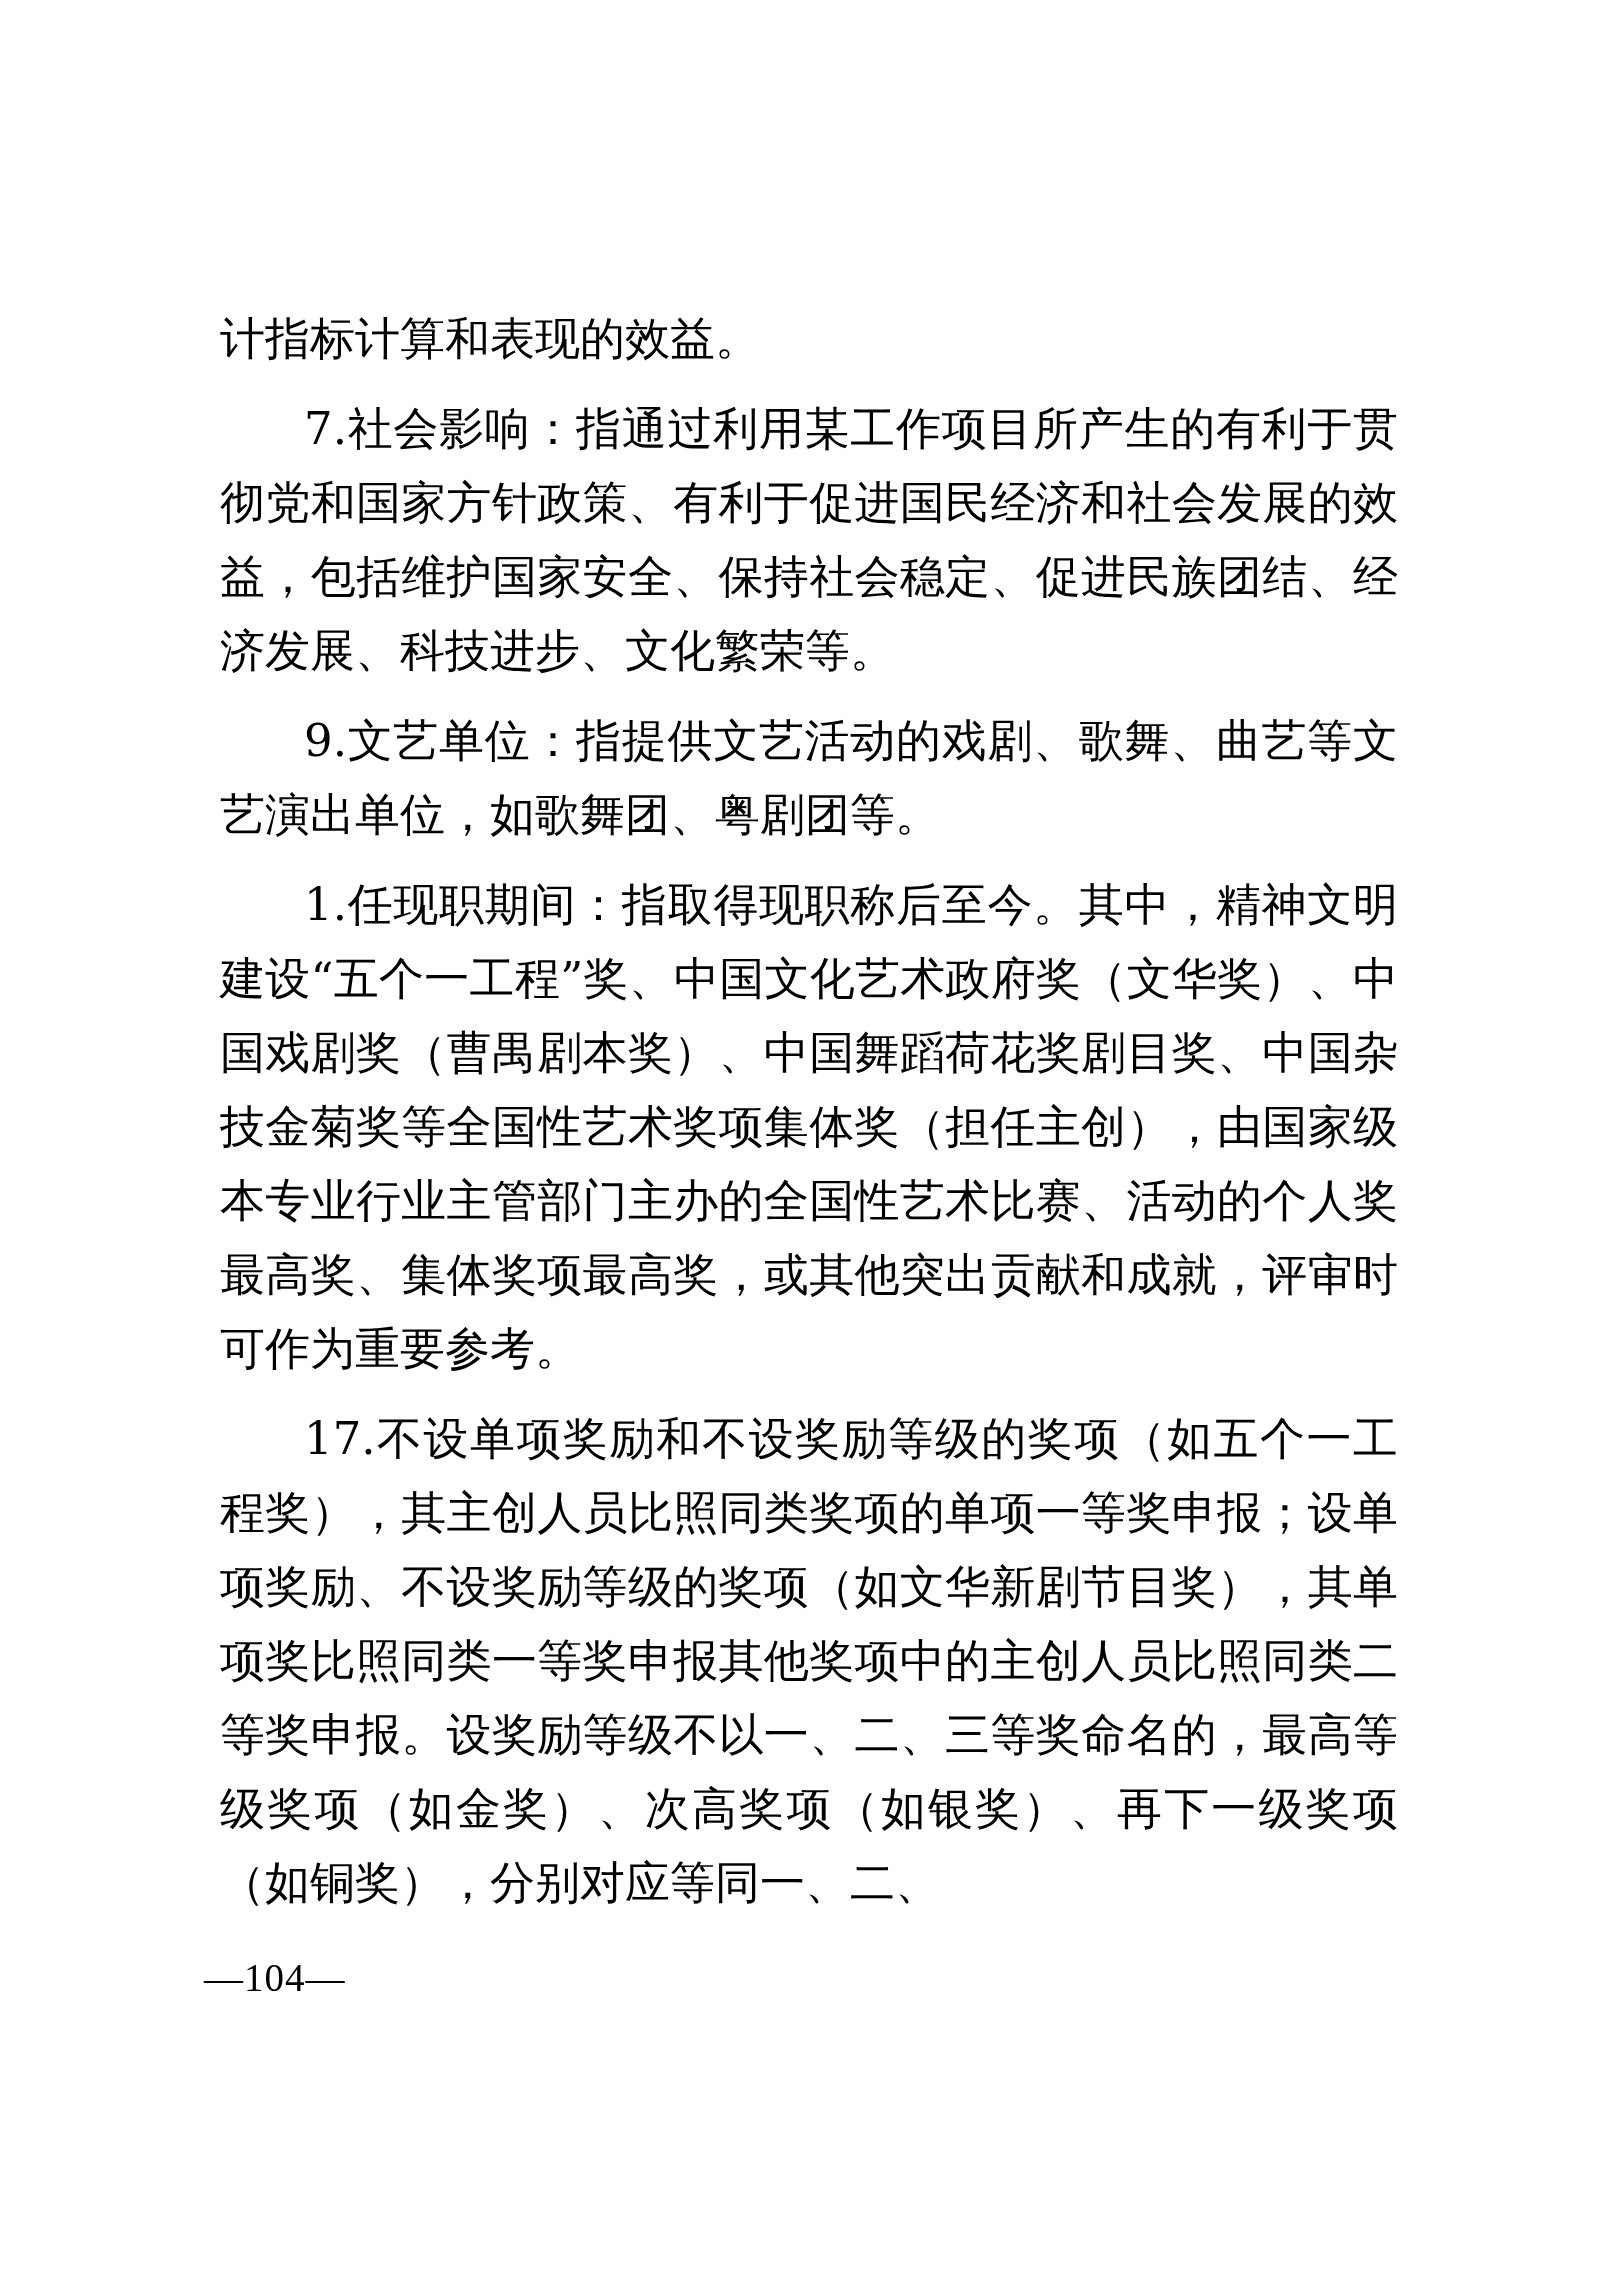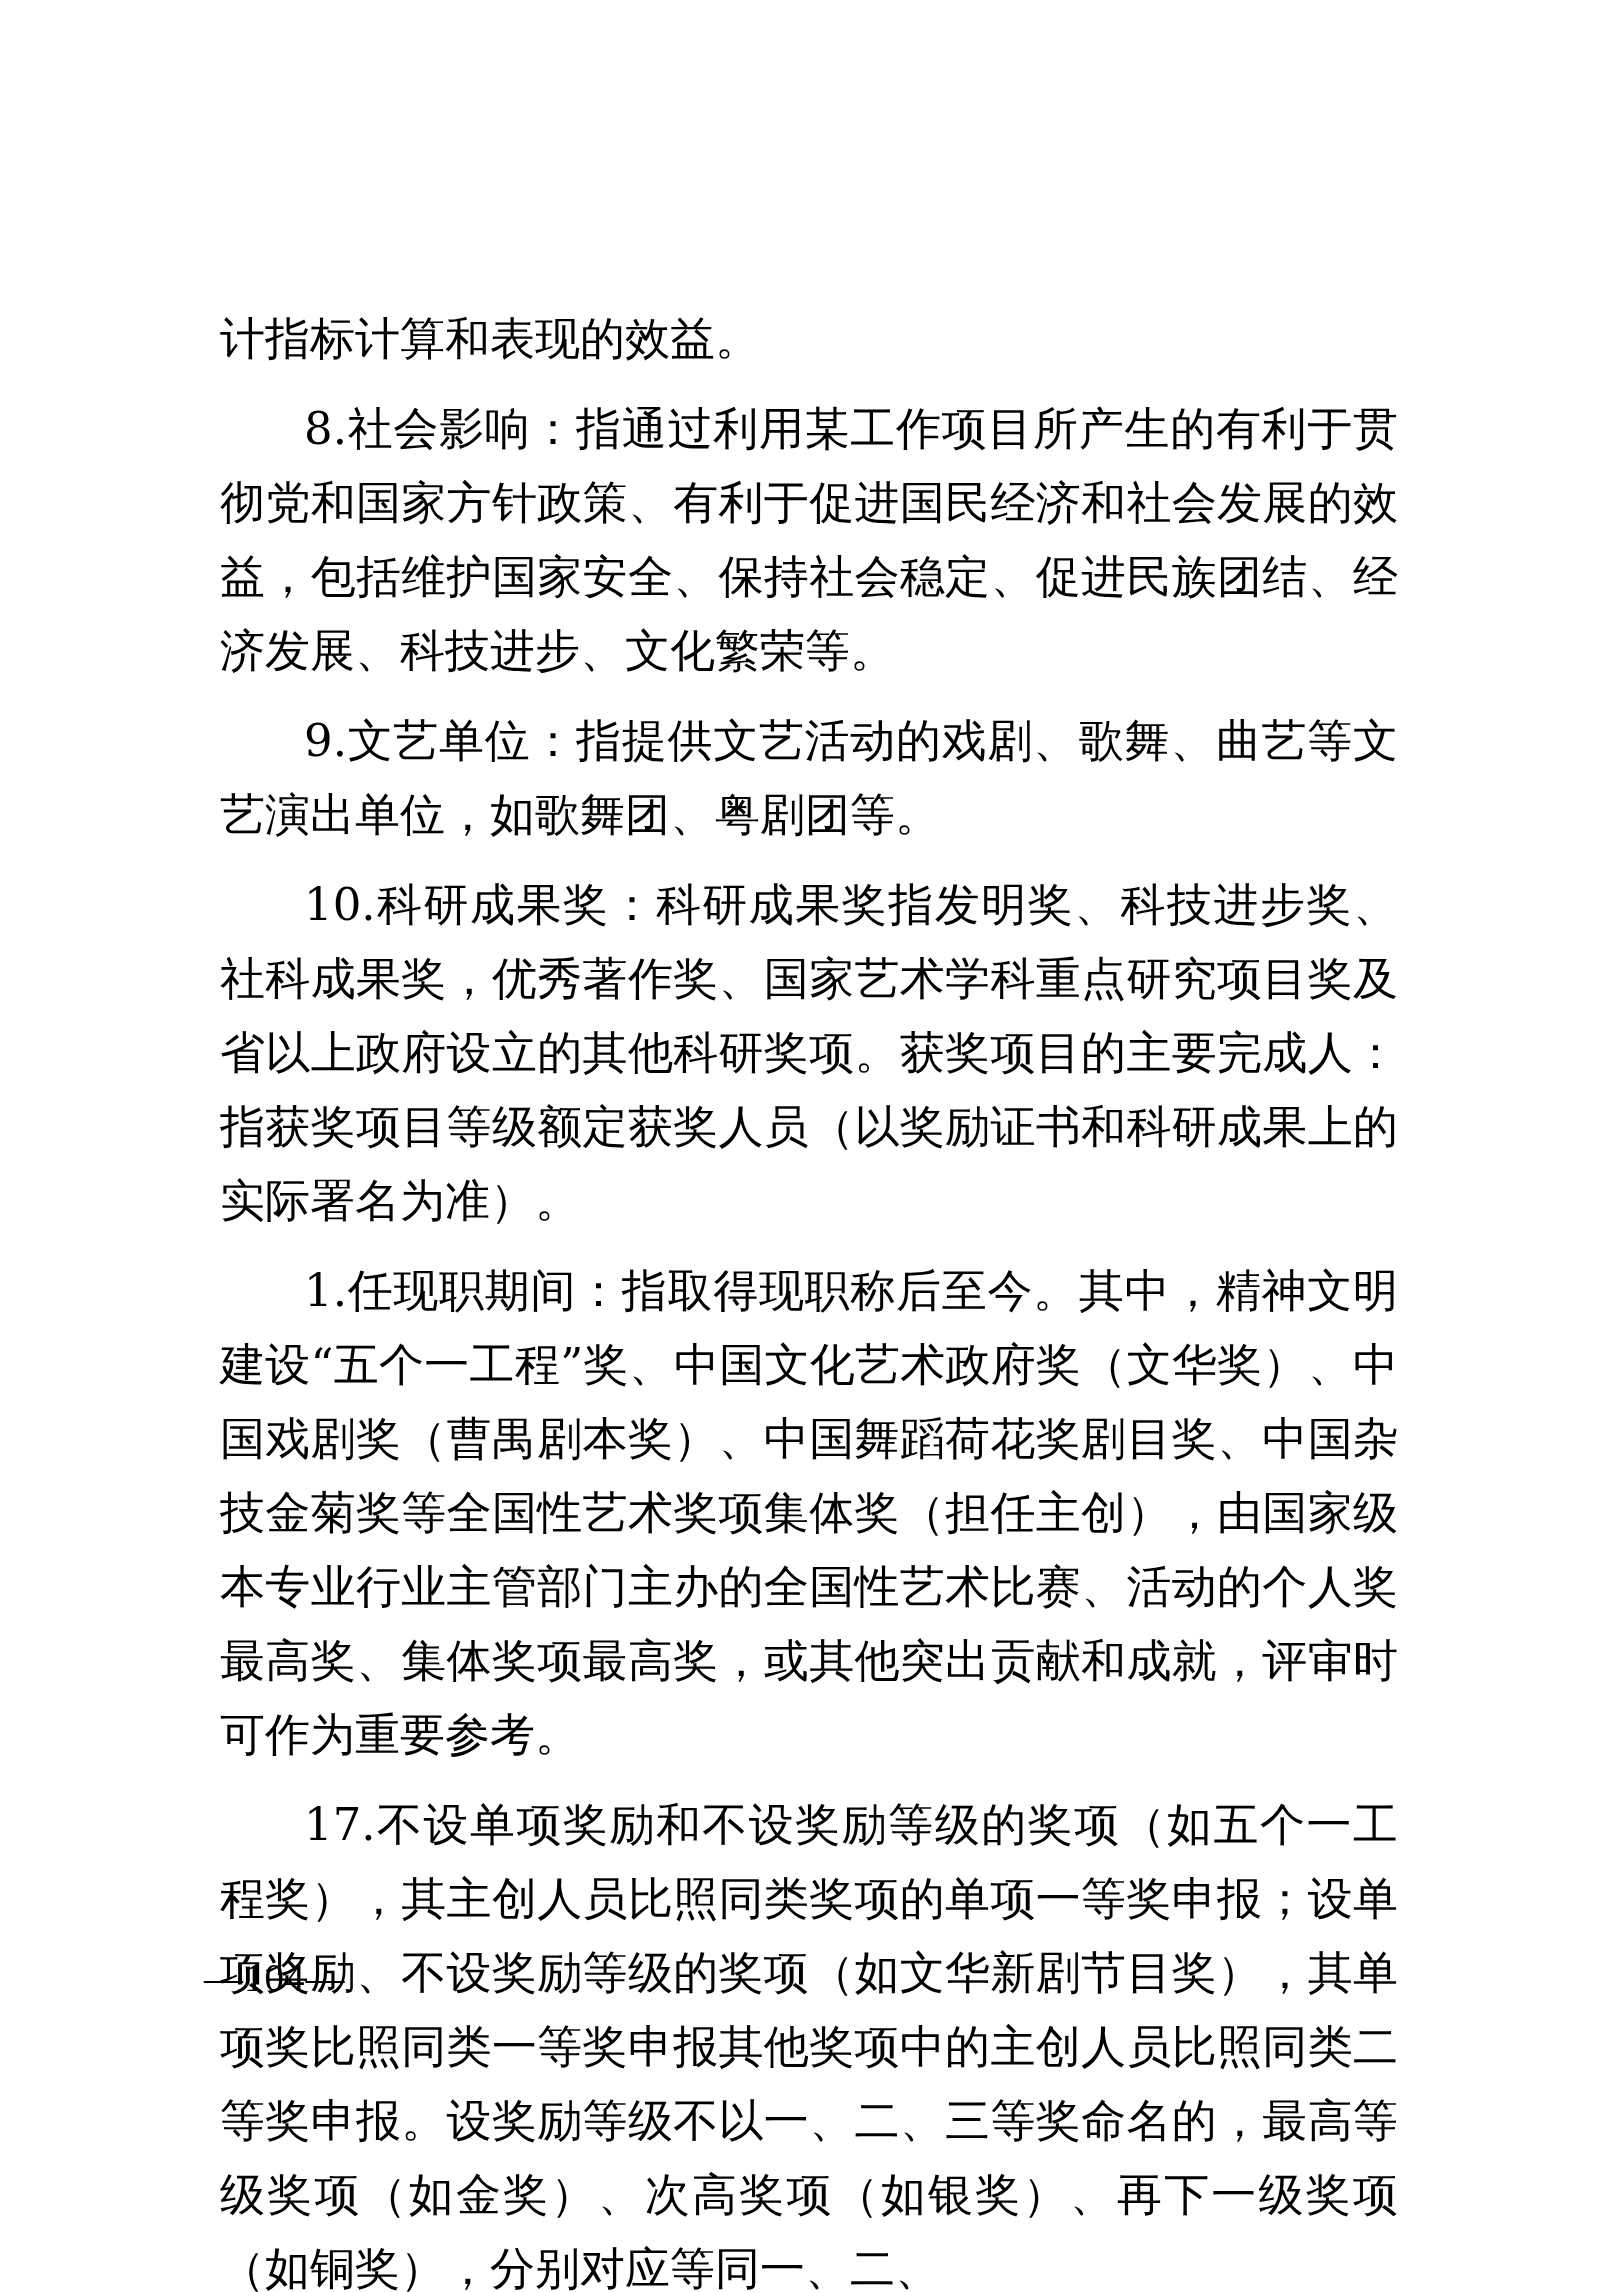--- a/index.html
+++ b/index.html
@@ -44,23 +44,22 @@
     font-family: "Liberation Serif", "DejaVu Serif", serif;
   }
 </style>
 </head>
 <body>
 
 <div class="page">
 
   <div class="content">
     <p>计指标计算和表现的效益。</p>
-    <p class="indent">8.社会影响：指通过利用某工作项目所产生的有利于贯彻党和国家方针政策、有利于促进国民经济和社会发展的效益，包括维护国家安全、保持社会稳定、促进民族团结、经济发展、科技进步、文化繁荣等。</p>
+    <p class="indent">7.社会影响：指通过利用某工作项目所产生的有利于贯彻党和国家方针政策、有利于促进国民经济和社会发展的效益，包括维护国家安全、保持社会稳定、促进民族团结、经济发展、科技进步、文化繁荣等。</p>
     <p class="indent">9.文艺单位：指提供文艺活动的戏剧、歌舞、曲艺等文艺演出单位，如歌舞团、粤剧团等。</p>
-    <p class="indent">10.科研成果奖：科研成果奖指发明奖、科技进步奖、社科成果奖，优秀著作奖、国家艺术学科重点研究项目奖及省以上政府设立的其他科研奖项。获奖项目的主要完成人：指获奖项目等级额定获奖人员（以奖励证书和科研成果上的实际署名为准）。</p>
     <p class="indent">1.任现职期间：指取得现职称后至今。其中，精神文明建设“五个一工程”奖、中国文化艺术政府奖（文华奖）、中国戏剧奖（曹禺剧本奖）、中国舞蹈荷花奖剧目奖、中国杂技金菊奖等全国性艺术奖项集体奖（担任主创），由国家级本专业行业主管部门主办的全国性艺术比赛、活动的个人奖最高奖、集体奖项最高奖，或其他突出贡献和成就，评审时可作为重要参考。</p>
     <p class="indent">17.不设单项奖励和不设奖励等级的奖项（如五个一工程奖），其主创人员比照同类奖项的单项一等奖申报；设单项奖励、不设奖励等级的奖项（如文华新剧节目奖），其单项奖比照同类一等奖申报其他奖项中的主创人员比照同类二等奖申报。设奖励等级不以一、二、三等奖命名的，最高等级奖项（如金奖）、次高奖项（如银奖）、再下一级奖项（如铜奖），分别对应等同一、二、</p>
   </div>
 
   <div class="page-number">—104—</div>
 
 </div>
 
 
 </body></html>

